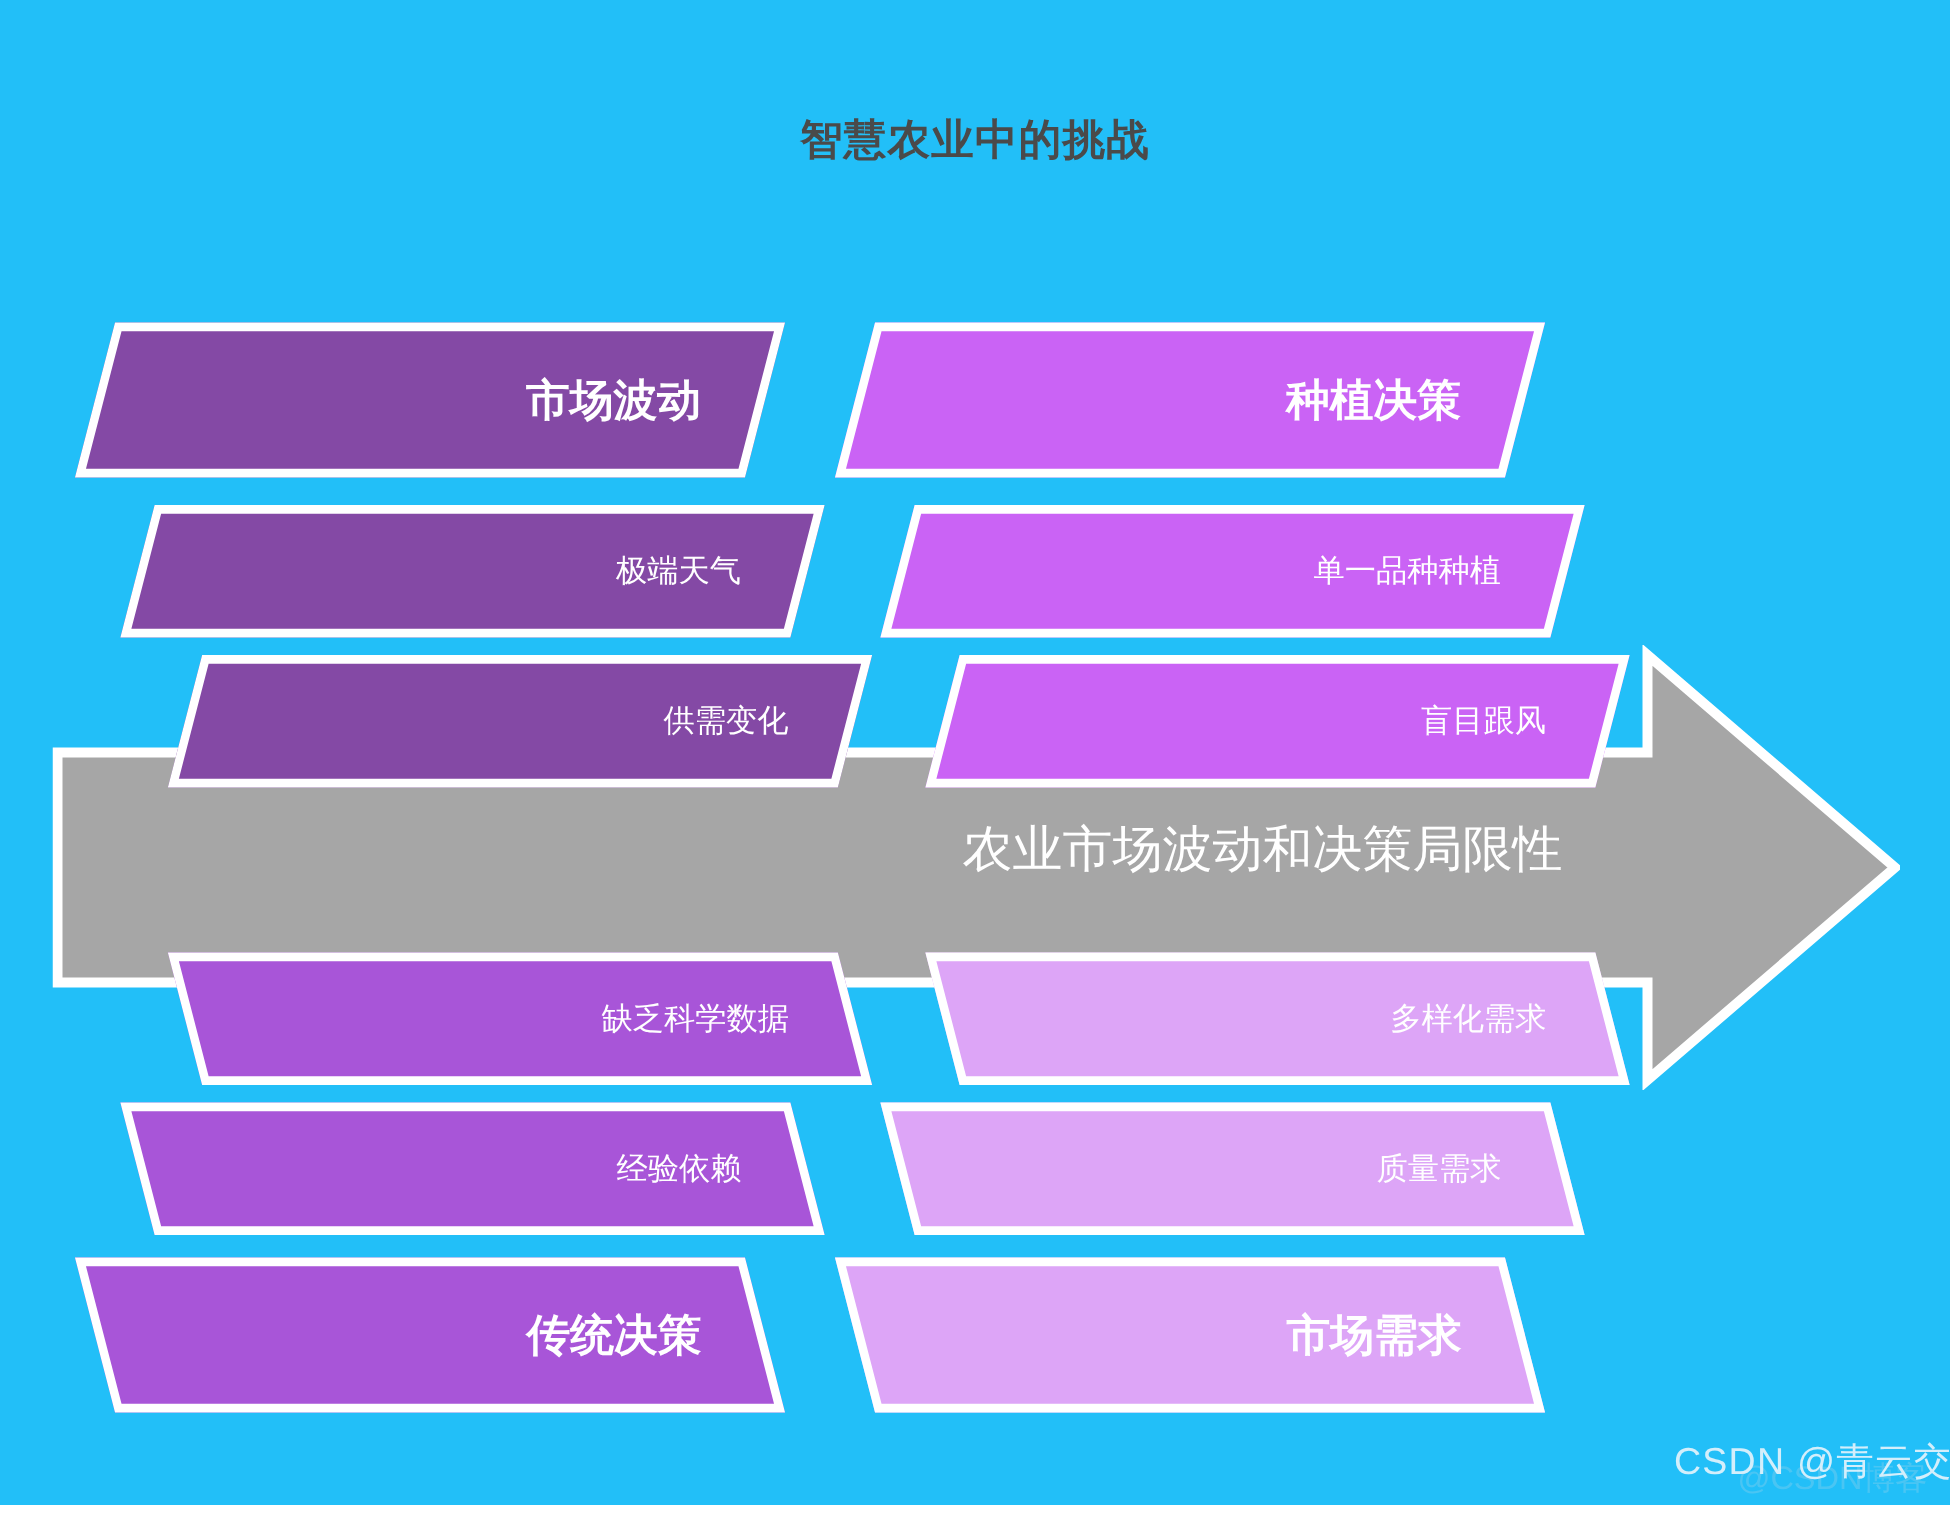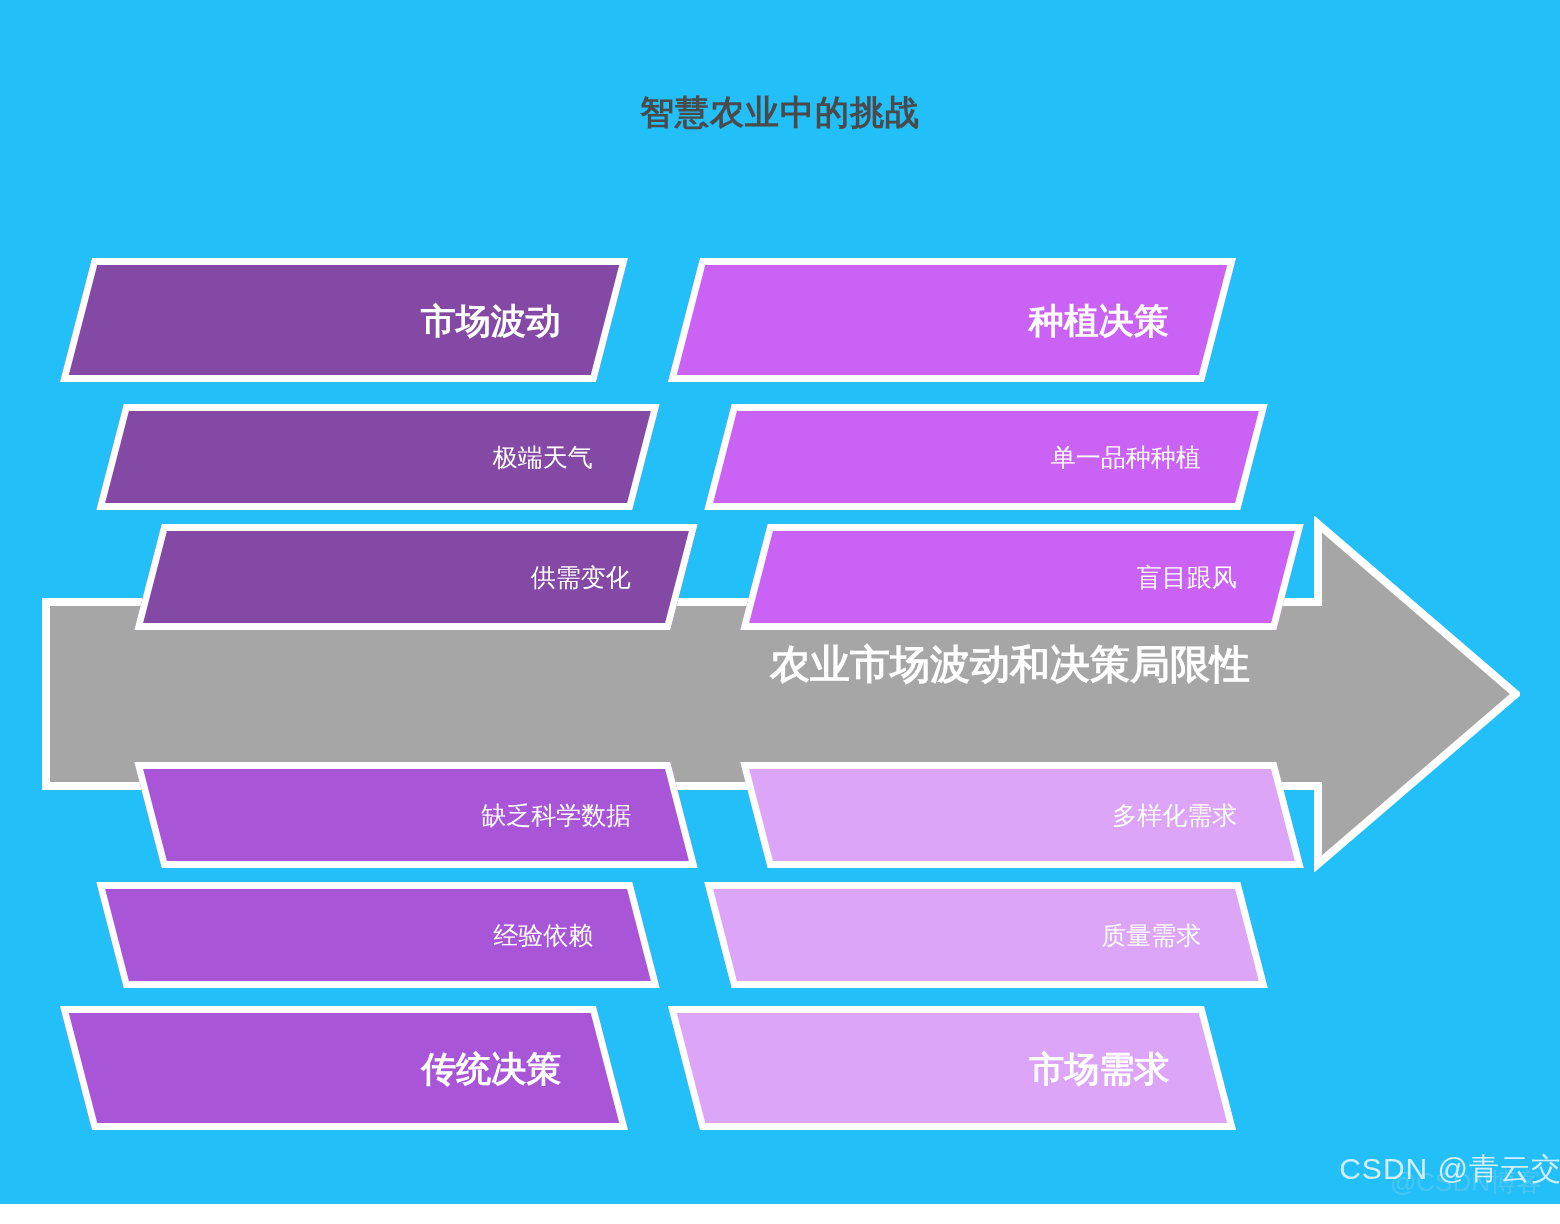--- a/index.html
+++ b/index.html
@@ -106,21 +106,21 @@
 <body>
 
 <div id="canvas">
 
   <div id="diagram-title">智慧农业中的挑战</div>
 
   <svg id="arrow" viewBox="0 0 1478 356" xmlns="http://www.w3.org/2000/svg">
     <polygon points="4,86 1276,86 1276,8 1474,178 1276,348 1276,270 4,270" fill="#A6A6A6" stroke="#FFFFFF" stroke-width="8" stroke-linejoin="miter"></polygon>
   </svg>
 
-  <div style="position:absolute; left:770px; top:644px; width:640px; font-size:40px; font-weight:bold; color:#FFFFFF; white-space:nowrap; line-height:1;">农业市场波动和决策局限性</div>
+  <div style="position:absolute; left:770px; top:660px; width:640px; font-size:40px; font-weight:normal; color:#FFFFFF; white-space:nowrap; line-height:1;">农业市场波动和决策局限性</div>
 
   <div class="chip up head c-l1" style="left:76px; top:258px; width:536px; height:124px;">
     <span class="label">市场波动</span>
   </div>
 
   <div class="chip up c-l1" style="left:110px; top:404px; width:536px; height:106px;">
     <span class="label">极端天气</span>
   </div>
 
   <div class="chip up c-l1" style="left:148px; top:524px; width:536px; height:106px;">

